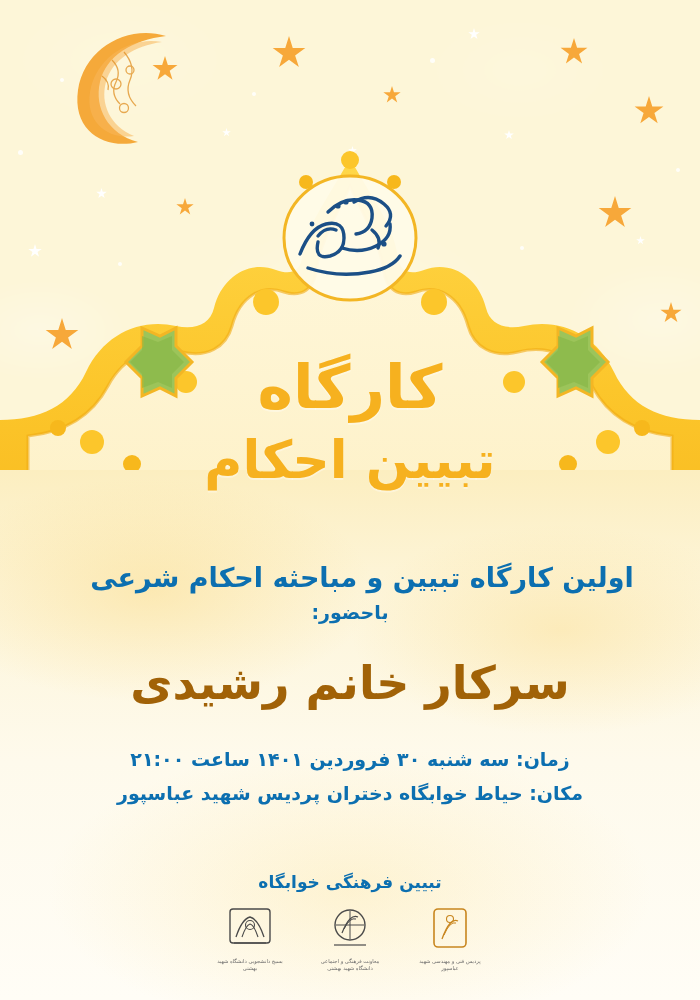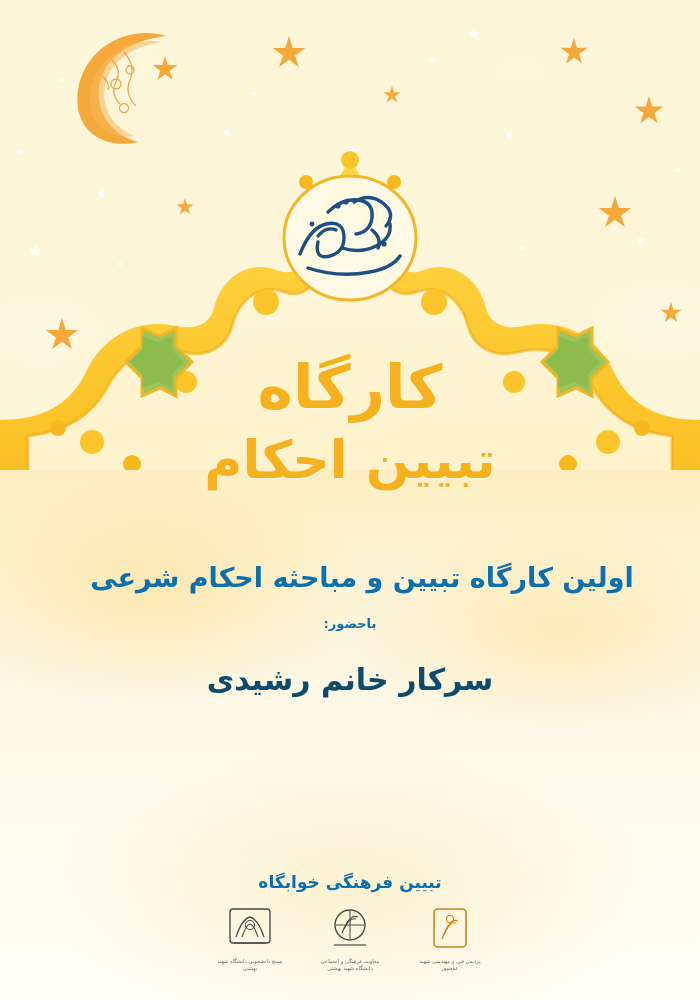--- a/index.html
+++ b/index.html
@@ -106,34 +106,33 @@
     position: absolute;
     top: 562px;
     width: 700px;
     font-size: 27px;
     font-weight: bold;
     color: #0c6fb0;
     padding-left: 12px;
   }
   .presence-label {
     position: absolute;
-    top: 616px;
-    width: 700px;
-    font-size: 13px;
+    top: 601px;
+    width: 700px;
+    font-size: 19px;
     font-weight: bold;
     color: #0c6fb0;
   }
   .guest {
     position: absolute;
     top: 656px;
     width: 700px;
-    font-size: 30px;
-    font-weight: bold;
-    color: #0c4a6e;
-    margin-top: 6px;
+    font-size: 46px;
+    font-weight: bold;
+    color: #a16207;
   }
 
   .details {
     position: absolute;
     top: 742px;
     width: 700px;
   }
   .detail-line {
     font-size: 19px;
     font-weight: bold;
@@ -331,20 +330,24 @@
   <div class="cream"></div>
 
   <div class="title-line rtl" id="title1">کارگاه</div>
   <div class="title-line rtl" id="title2">تبیین احکام</div>
 
   <div class="subtitle rtl">اولین کارگاه تبیین و مباحثه احکام شرعی</div>
 
   <div class="presence-label rtl">باحضور:</div>
   <div class="guest rtl">سرکار خانم رشیدی</div>
 
+  <div class="details rtl">
+    <div class="detail-line">زمان: سه شنبه ۳۰ فروردین ۱۴۰۱ ساعت ۲۱:۰۰</div>
+    <div class="detail-line">مکان: حیاط خوابگاه دختران پردیس شهید عباسپور</div>
+  </div>
 
   <div class="organizer rtl">تبیین فرهنگی خوابگاه</div>
 
   <div class="logos">
 
     <div class="logo-item">
       <svg class="logo-mark" viewBox="0 0 52 46">
         <rect x="6" y="4" width="40" height="34" rx="3" fill="none" stroke="#4a4a4a" stroke-width="1.4"></rect>
         <path d="M12 32 q6 -18 14 -20 q8 2 14 20" fill="none" stroke="#4a4a4a" stroke-width="1.3"></path>
         <path d="M18 32 q4 -12 8 -13 q4 1 8 13" fill="none" stroke="#4a4a4a" stroke-width="1.1"></path>

